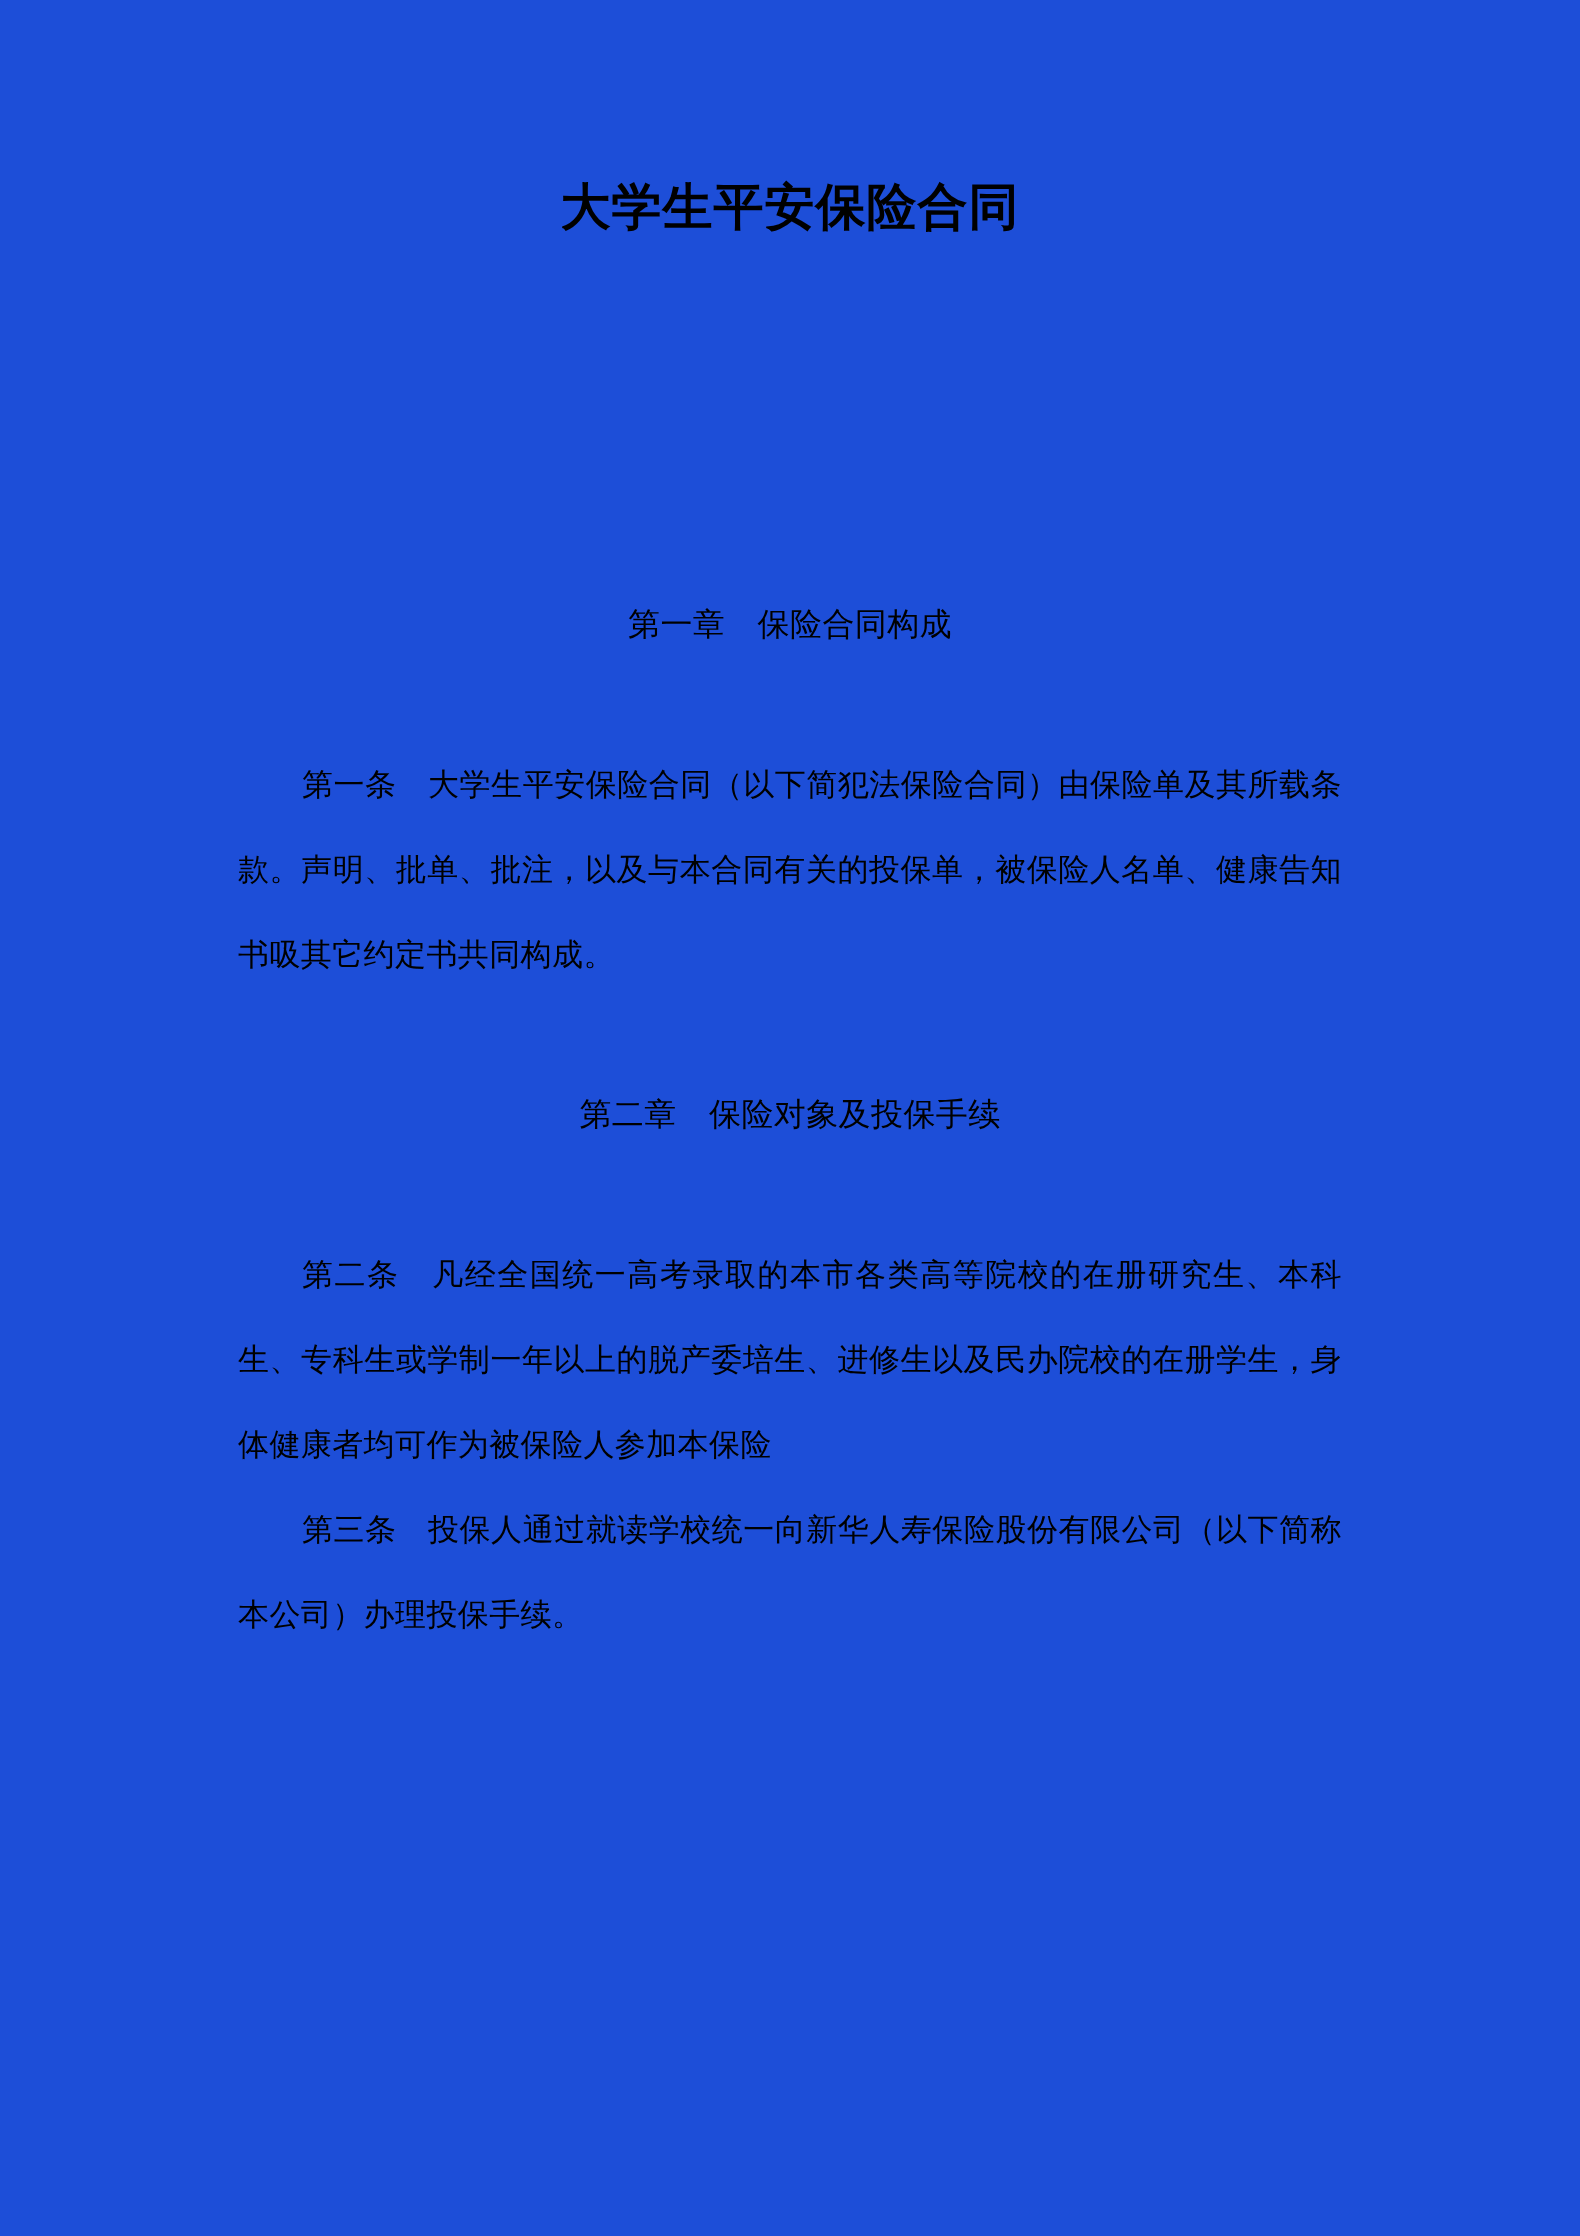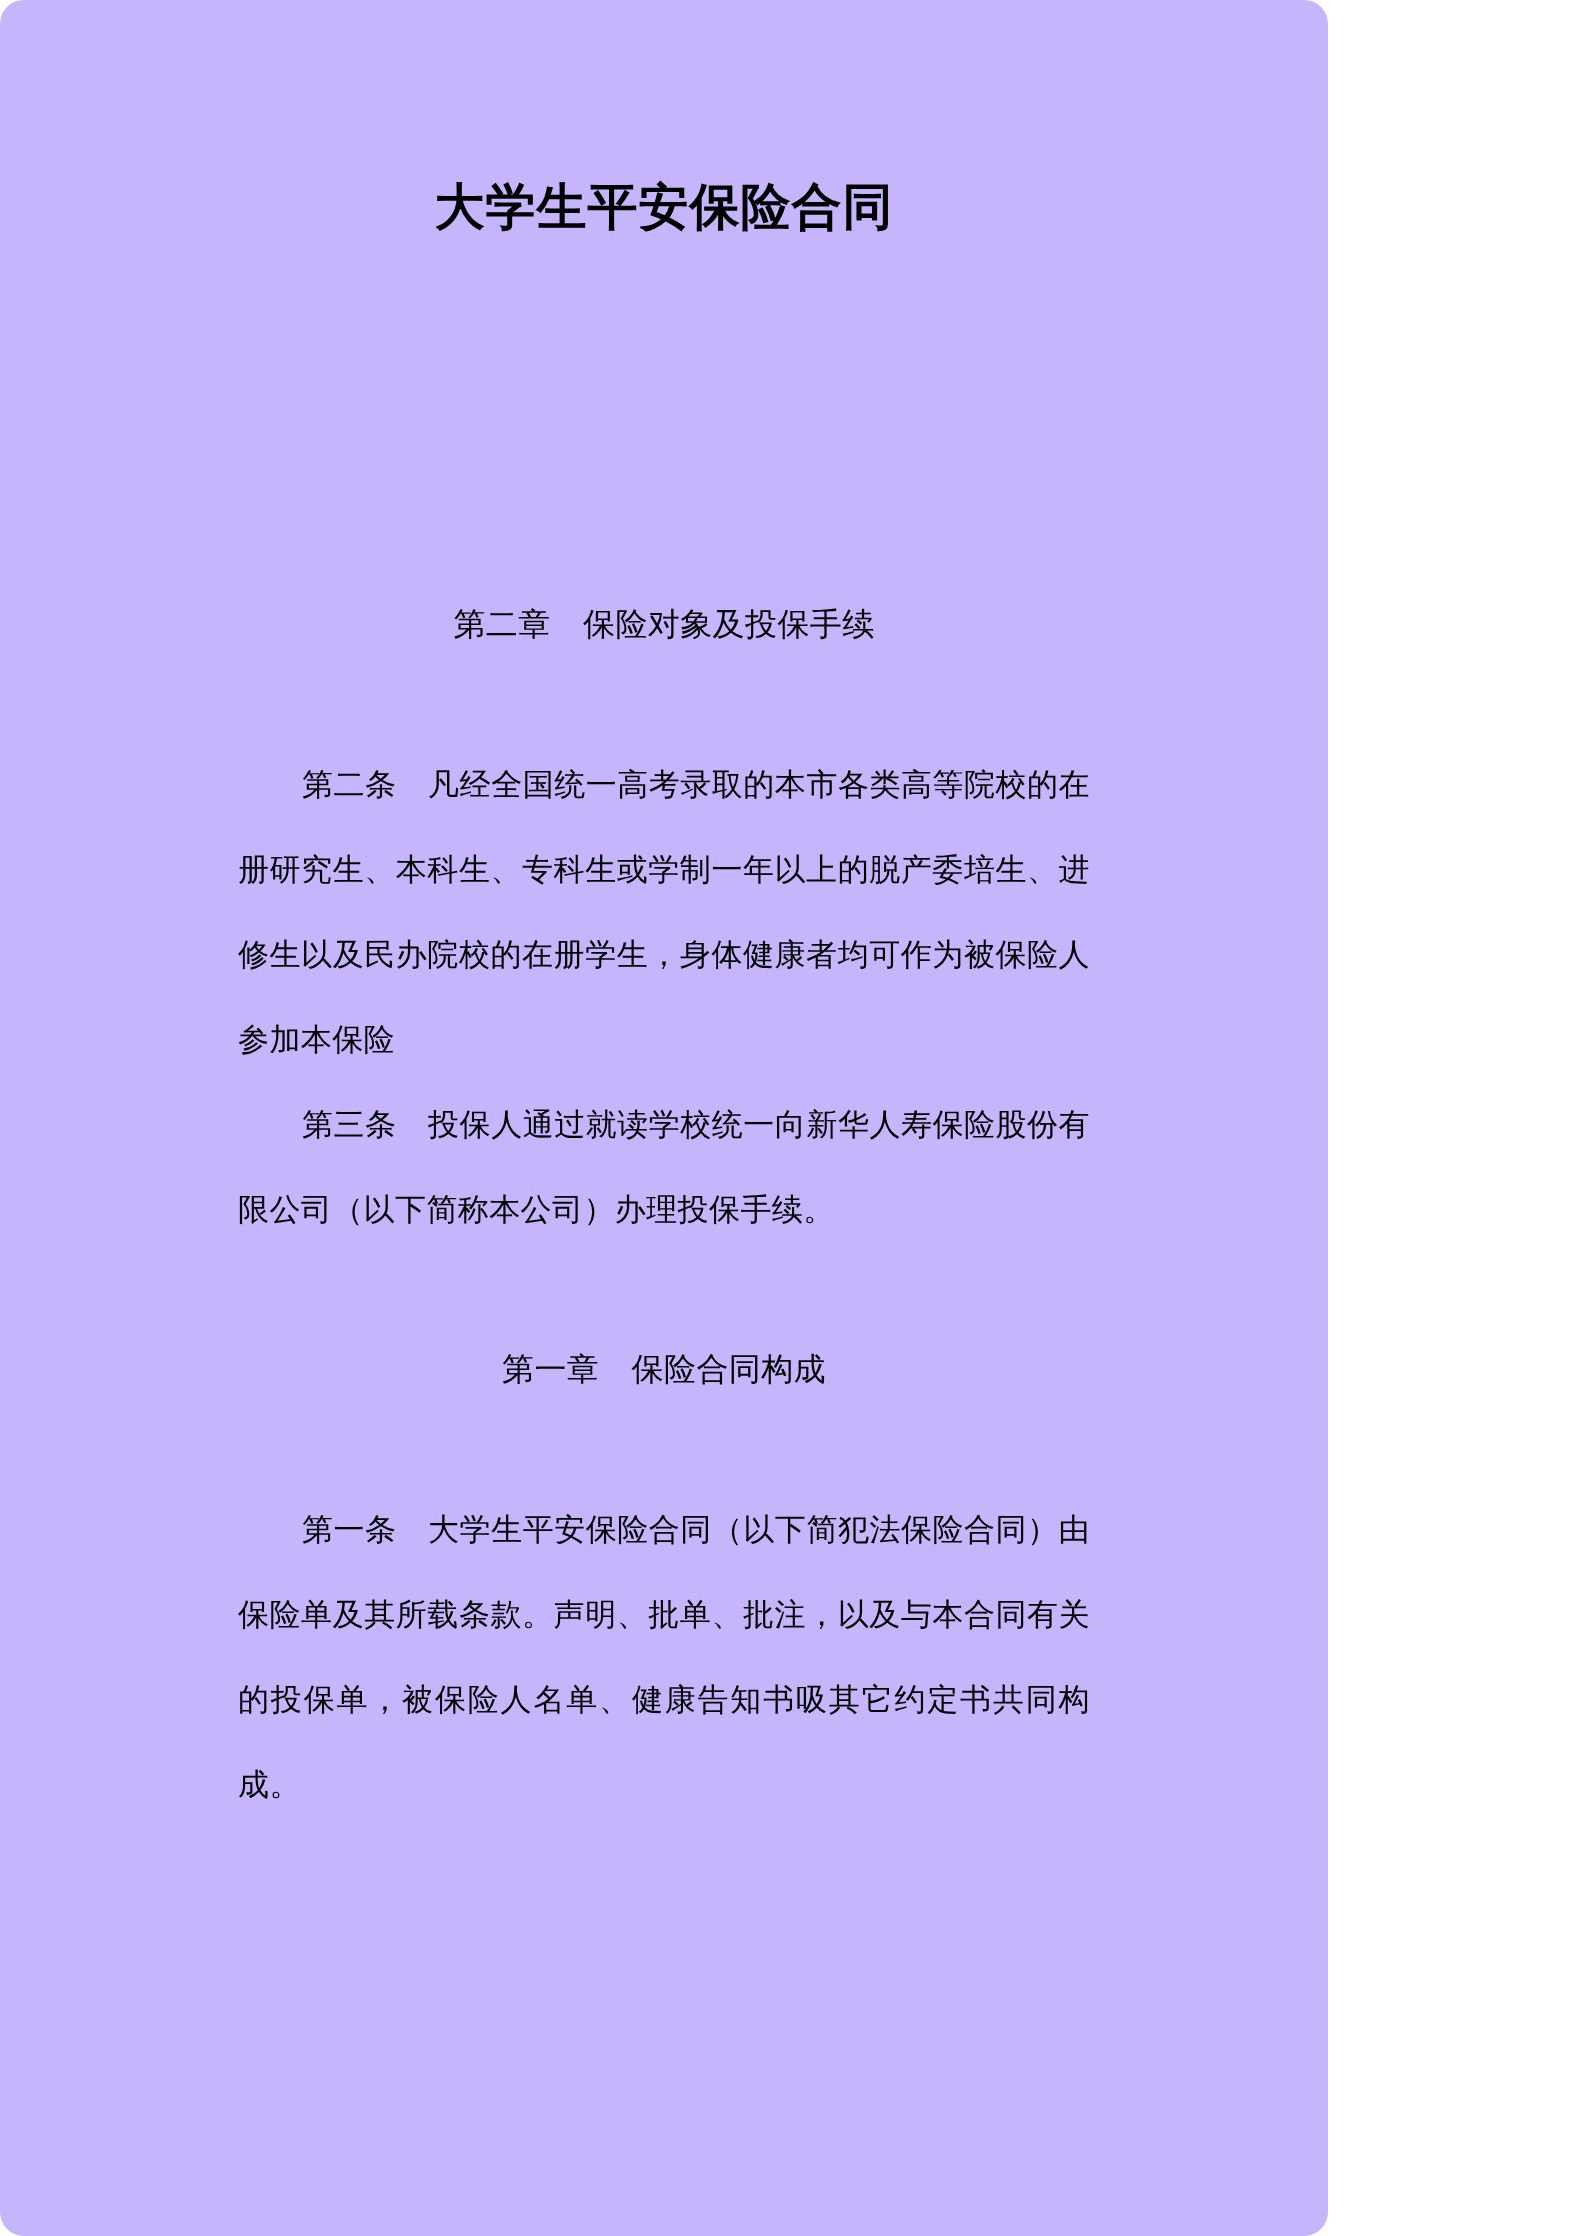--- a/index.html
+++ b/index.html
@@ -2,27 +2,26 @@
 <html><head>
 <meta charset="utf-8">
 <style>
   html, body {
     margin: 0;
     padding: 0;
     background: #ffffff;
   }
   .page {
     position: relative;
-    width: 1328px;
+    width: 1580px;
     height: 2236px;
-    background: #c4b5fd;
+    background: #1d4ed8;
     overflow: hidden;
     font-family: "Liberation Serif", "DejaVu Serif", serif;
     color: #000000;
-    border-radius: 24px;
   }
   .content {
     padding: 0 238px;
   }
   .doc-title {
     margin: 0;
     padding-top: 172px;
     font-size: 50px;
     line-height: 70px;
     font-weight: bold;
@@ -50,25 +49,25 @@
   }
 </style>
 </head>
 <body>
 
 <div class="page">
   <div class="content">
     <h1 class="doc-title">大学生平安保险合同</h1>
     <div id="doc-sections">
         <div class="section">
+          <h2 class="section-heading">第一章　保险合同构成</h2>
+          <p class="paragraph">第一条　大学生平安保险合同（以下简犯法保险合同）由保险单及其所载条款。声明、批单、批注，以及与本合同有关的投保单，被保险人名单、健康告知书吸其它约定书共同构成。</p>
+        </div>
+        <div class="section">
           <h2 class="section-heading">第二章　保险对象及投保手续</h2>
           <p class="paragraph">第二条　凡经全国统一高考录取的本市各类高等院校的在册研究生、本科生、专科生或学制一年以上的脱产委培生、进修生以及民办院校的在册学生，身体健康者均可作为被保险人参加本保险</p>
           <p class="paragraph">第三条　投保人通过就读学校统一向新华人寿保险股份有限公司（以下简称本公司）办理投保手续。</p>
-        </div>
-        <div class="section">
-          <h2 class="section-heading">第一章　保险合同构成</h2>
-          <p class="paragraph">第一条　大学生平安保险合同（以下简犯法保险合同）由保险单及其所载条款。声明、批单、批注，以及与本合同有关的投保单，被保险人名单、健康告知书吸其它约定书共同构成。</p>
         </div>
         <div class="section">
         </div>
       </div>
   </div>
 </div>
 
 </body></html>

